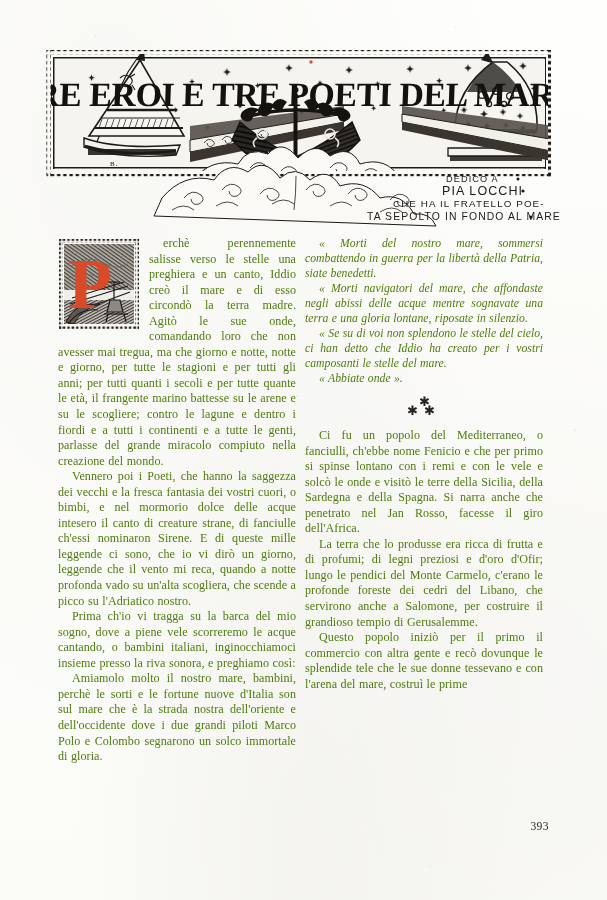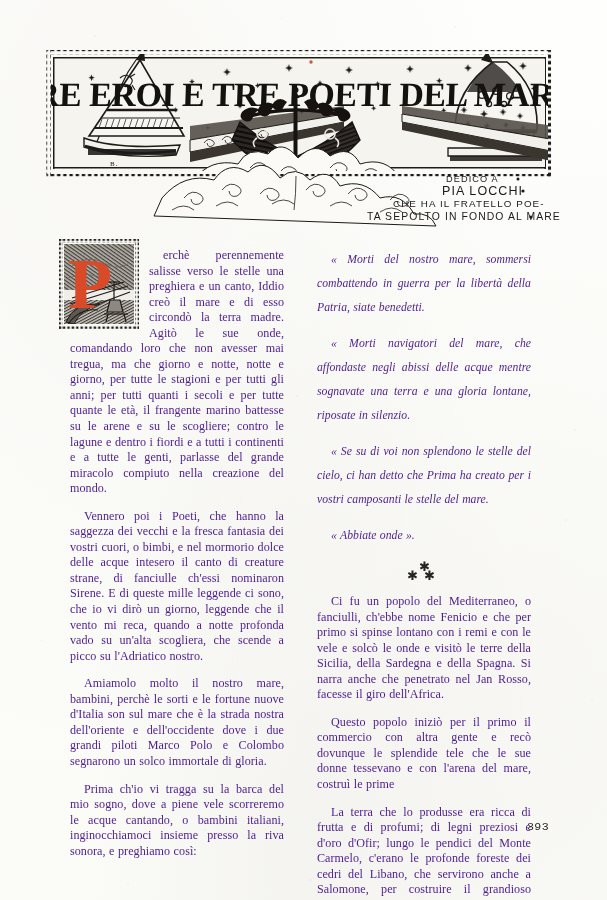--- a/index.html
+++ b/index.html
@@ -56,34 +56,34 @@
   }
   .col {
     position: absolute;
     top: 0;
     width: 238px;
   }
   #col-left  { left: 58px; }
   #col-right { left: 305px; }
 
   p.para {
-    margin: 12px;
+    margin: 0;
     font-size: 12.1px;
     line-height: 15.55px;
     text-align: justify;
     text-indent: 14px;
-    color: #4c1d95;
+    color: #4d7c0f;
     letter-spacing: .05px;
     word-spacing: .4px;
     -webkit-font-smoothing: antialiased;
   }
   p.italic {
     font-style: italic;
     font-size: 11.7px;
-    line-height: 24px;
+    line-height: 15px;
     letter-spacing: .02px;
   }
 
   
   #dropcap {
     float: left;
     width: 82px;
     height: 92px;
     margin: 2px 9px 2px 0;
     position: relative;
@@ -104,21 +104,20 @@
   #asterism .bot  { display: block; letter-spacing: 6px; }
 
   
   #folio {
     position: absolute;
     right: 58px;
     top: 820px;
     font-size: 11.6px;
     color: #2a2724;
     letter-spacing: .4px;
-    font-family: Liberation Mono, monospace;
   }
 </style>
 </head>
 <body>
 
 <div id="page">
 
   <div id="paper-tone"></div>
 
   <svg id="speckle" width="607" height="900">
@@ -471,37 +470,37 @@
             <path d="M8,84 q8,-20 34,-18 q-20,6 -26,20 Z" fill="#5d5850" stroke="#1d1a18" stroke-width="1"></path>
             <path d="M10,86 q12,-16 30,-14" fill="none" stroke="#1d1a18" stroke-width="1.1"></path>
 
             <text x="10" y="70" font-family="Liberation Serif, serif" font-size="72" font-weight="bold" fill="#d94a28">P</text>
           </g>
         </svg>
       </div>
 
       <p class="para">erchè perennemente salisse verso le stelle una preghiera e un canto, Iddio creò il mare e di esso circondò la terra madre. Agitò le sue onde, comandando loro che non avesser mai tregua, ma che giorno e notte, notte e giorno, per tutte le stagioni e per tutti gli anni; per tutti quanti i secoli e per tutte quante le età, il frangente marino battesse su le arene e su le scogliere; contro le lagune e dentro i fiordi e a tutti i continenti e a tutte le genti, parlasse del grande miracolo compiuto nella creazione del mondo.</p>
       <p class="para">Vennero poi i Poeti, che hanno la saggezza dei vecchi e la fresca fantasia dei vostri cuori, o bimbi, e nel mormorio dolce delle acque intesero il canto di creature strane, di fanciulle ch'essi nominaron Sirene. E di queste mille leggende ci sono, che io vi dirò un giorno, leggende che il vento mi reca, quando a notte profonda vado su un'alta scogliera, che scende a picco su l'Adriatico nostro.</p>
+      <p class="para">Prima ch'io vi tragga su la barca del mio sogno, dove a piene vele scorreremo le acque cantando, o bambini italiani, inginocchiamoci insieme presso la riva sonora, e preghiamo così:</p>
       <p class="para">Amiamolo molto il nostro mare, bambini, perchè le sorti e le fortune nuove d'Italia son sul mare che è la strada nostra dell'oriente e dell'occidente dove i due grandi piloti Marco Polo e Colombo segnarono un solco immortale di gloria.</p>
-      <p class="para">Prima ch'io vi tragga su la barca del mio sogno, dove a piene vele scorreremo le acque cantando, o bambini italiani, inginocchiamoci insieme presso la riva sonora, e preghiamo così:</p>
     </div>
 
     <div class="col" id="col-right">
 
       <p class="para italic">« Morti del nostro mare, sommersi combattendo in guerra per la libertà della Patria, siate benedetti.</p>
       <p class="para italic">« Morti navigatori del mare, che affondaste negli abissi delle acque mentre sognavate una terra e una gloria lontane, riposate in silenzio.</p>
-      <p class="para italic">« Se su di voi non splendono le stelle del cielo, ci han detto che Prima ha creato per i vostri camposanti le stelle del mare.</p>
+      <p class="para italic">« Se su di voi non splendono le stelle del cielo, ci han detto che Iddio ha creato per i vostri camposanti le stelle del mare.</p>
       <p class="para italic">« Abbiate onde ».</p>
 
       <div id="asterism">
         <span class="top">✱</span>
         <span class="bot">✱✱</span>
       </div>
 
       <p class="para">Ci fu un popolo del Mediterraneo, o fanciulli, ch'ebbe nome Fenicio e che per primo si spinse lontano con i remi e con le vele e solcò le onde e visitò le terre della Sicilia, della Sardegna e della Spagna. Si narra anche che penetrato nel Jan Rosso, facesse il giro dell'Africa.</p>
+      <p class="para">La terra che lo produsse era ricca di frutta e di profumi; di legni preziosi e d'oro d'Ofir; lungo le pendici del Monte Carmelo, c'erano le profonde foreste dei cedri del Libano, che servirono anche a Salomone, per costruire il grandioso tempio di Gerusalemme.</p>
       <p class="para">Questo popolo iniziò per il primo il commercio con altra gente e recò dovunque le splendide tele che le sue donne tessevano e con l'arena del mare, costruì le prime</p>
-      <p class="para">La terra che lo produsse era ricca di frutta e di profumi; di legni preziosi e d'oro d'Ofir; lungo le pendici del Monte Carmelo, c'erano le profonde foreste dei cedri del Libano, che servirono anche a Salomone, per costruire il grandioso tempio di Gerusalemme.</p>
     </div>
   </div>
 
   <div id="folio">393</div>
 
 </div>
 
 </body></html>

